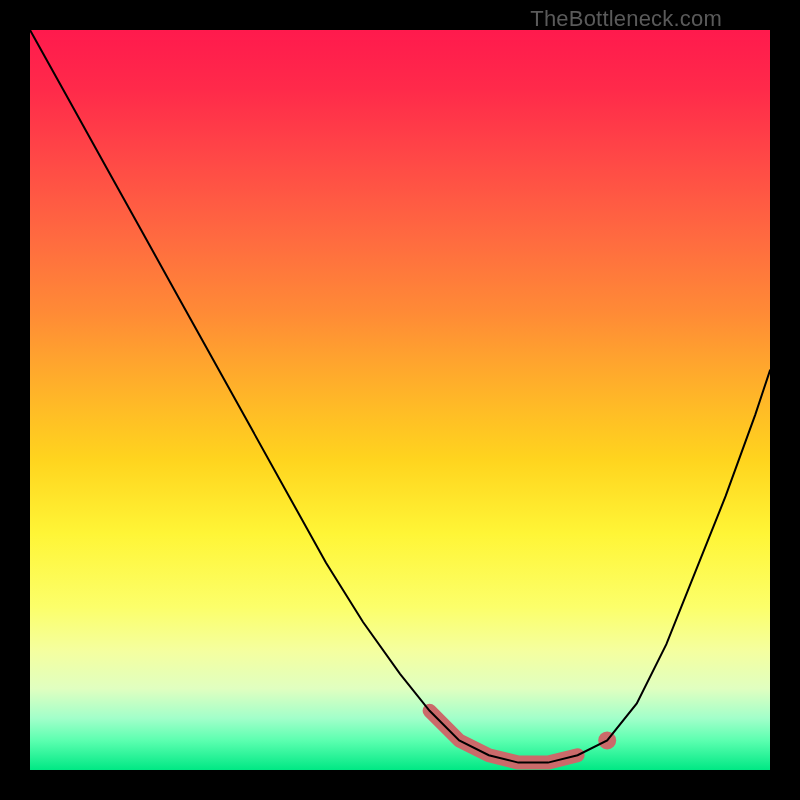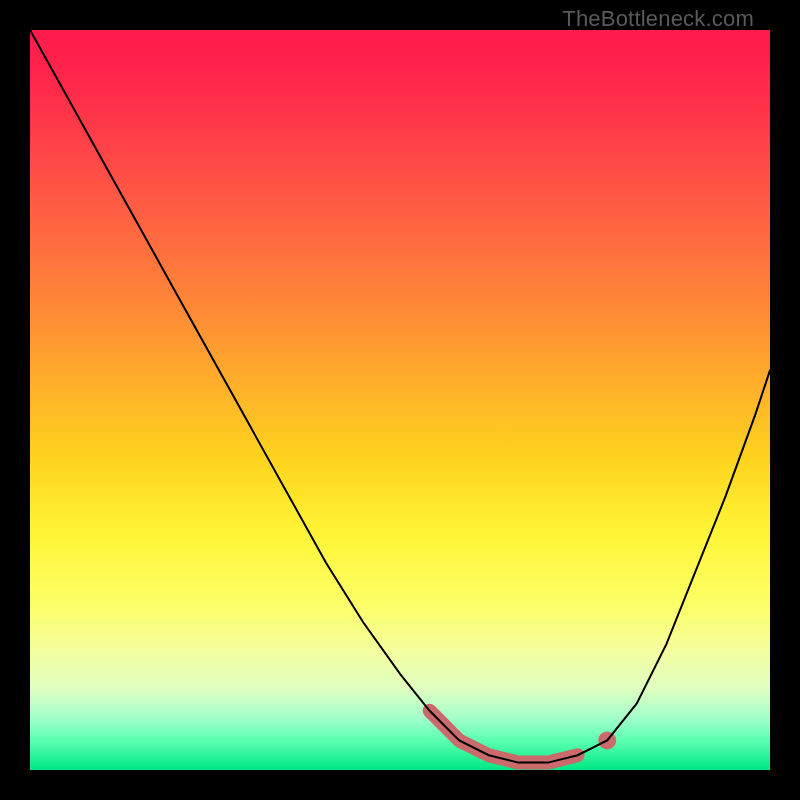--- a/index.html
+++ b/index.html
@@ -11,21 +11,20 @@
     overflow: hidden;
     font-family: Arial, Helvetica, sans-serif;
   }
   .frame {
     position: absolute;
     left: 0;
     top: 0;
     width: 732px;
     height: 800px;
     background: #000;
-    padding-left: 32px;
   }
   .plot {
     position: absolute;
     left: 30px;
     top: 30px;
     width: 740px;
     height: 740px;
     background: linear-gradient(
       to bottom,
       #ff1a4d 0%,

